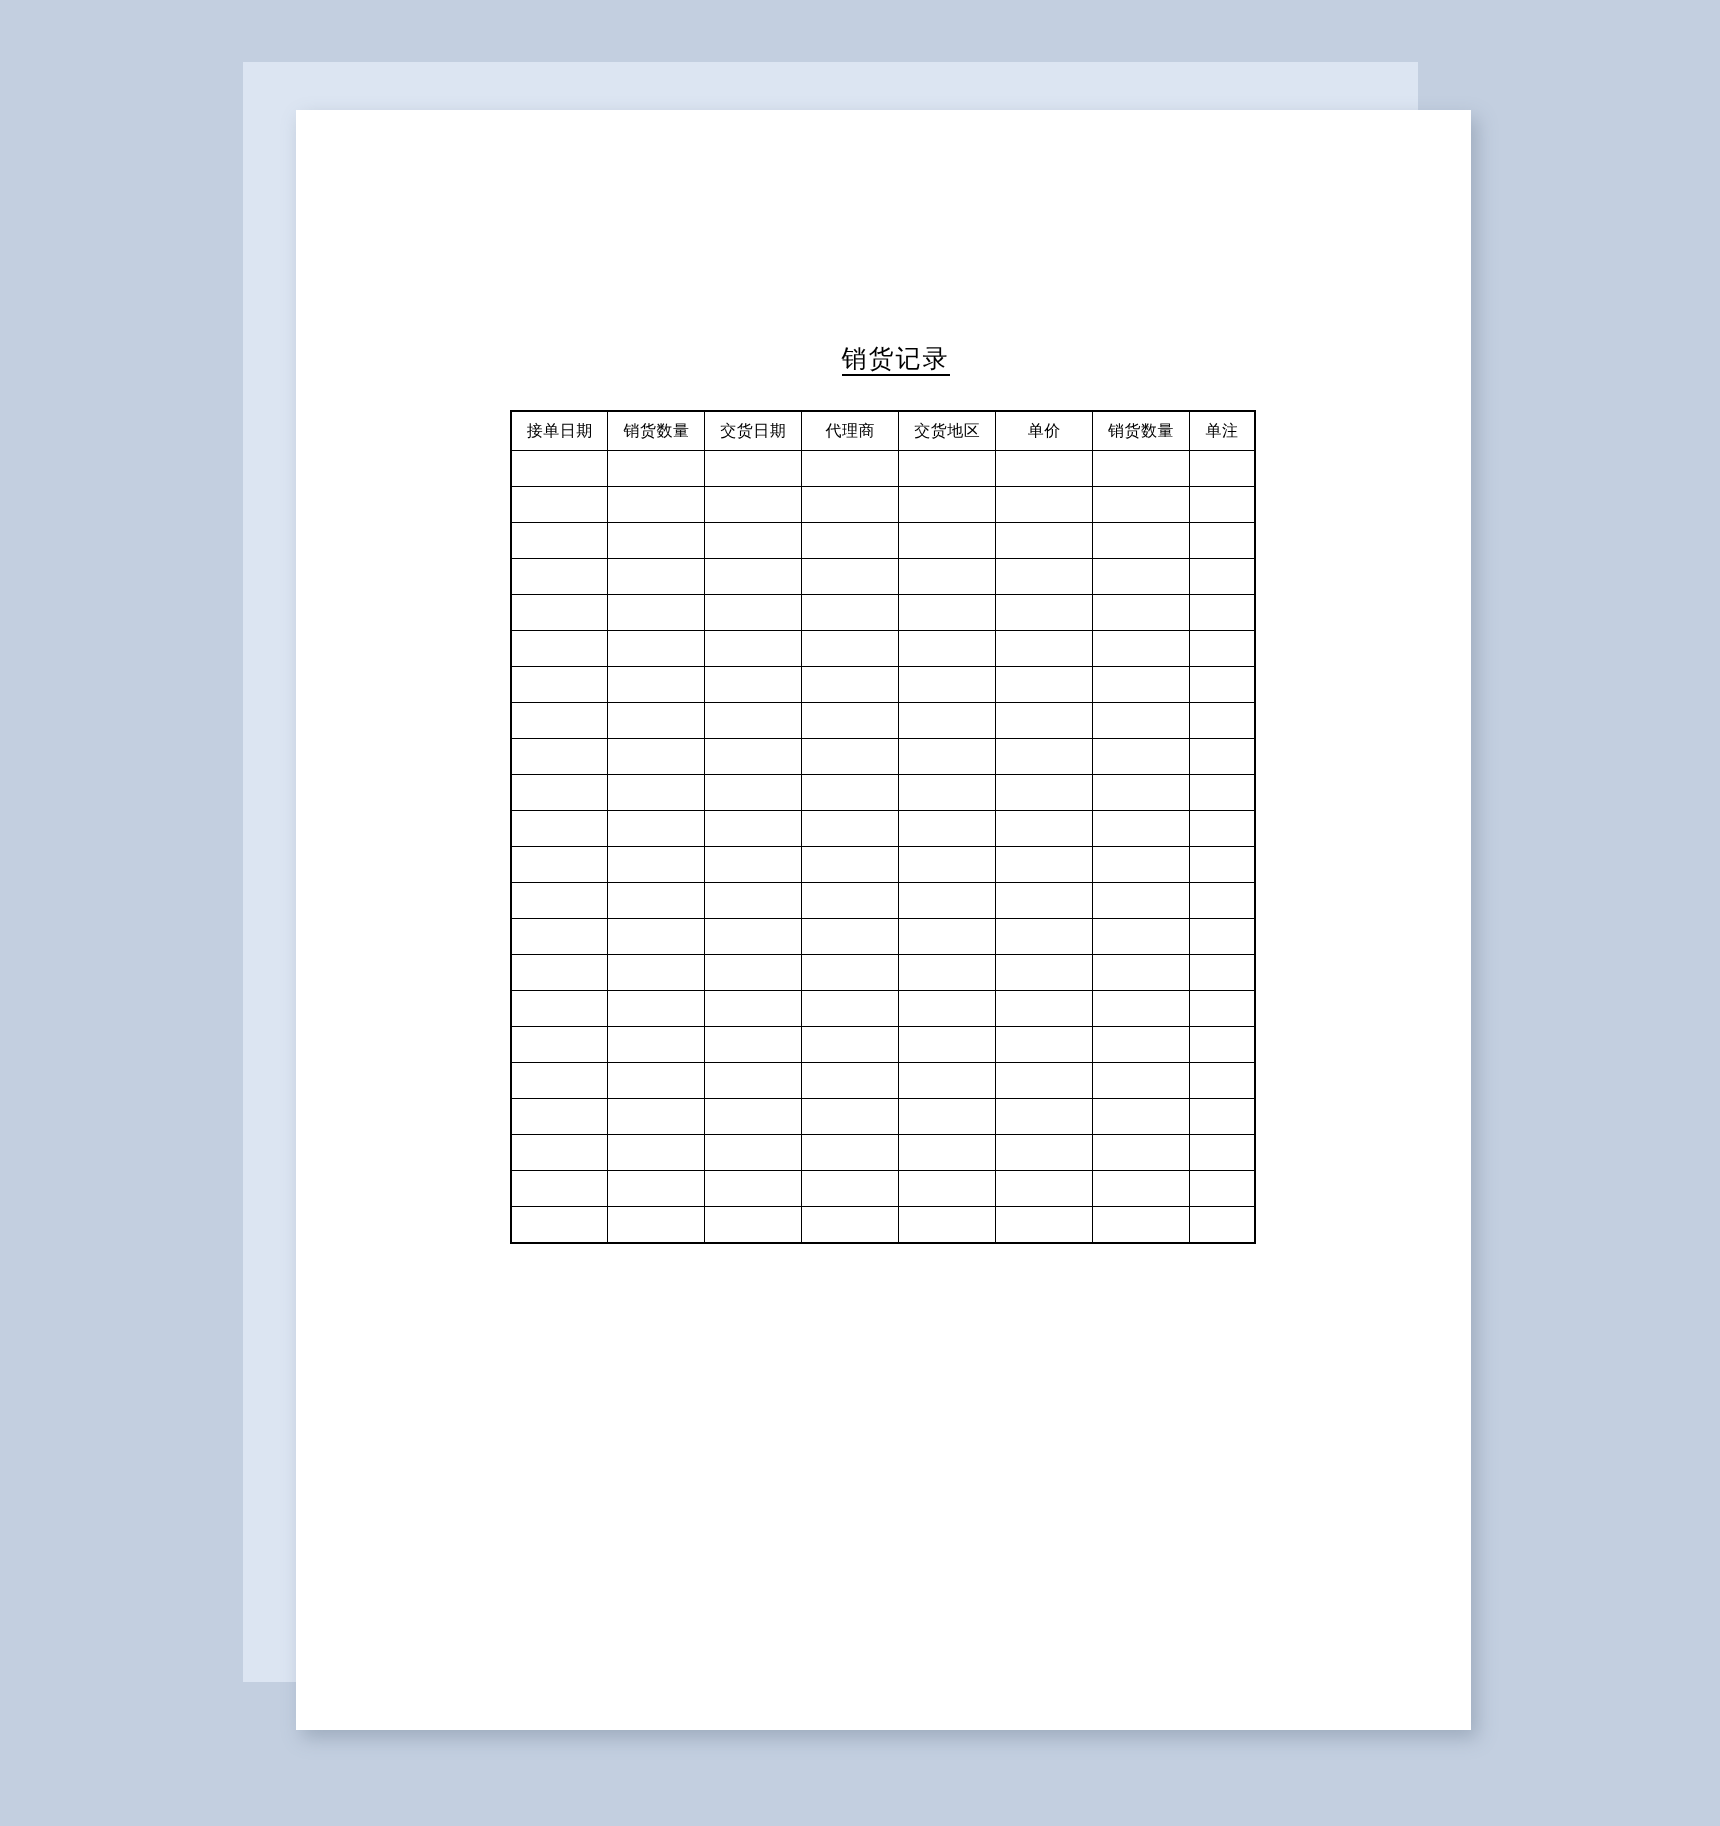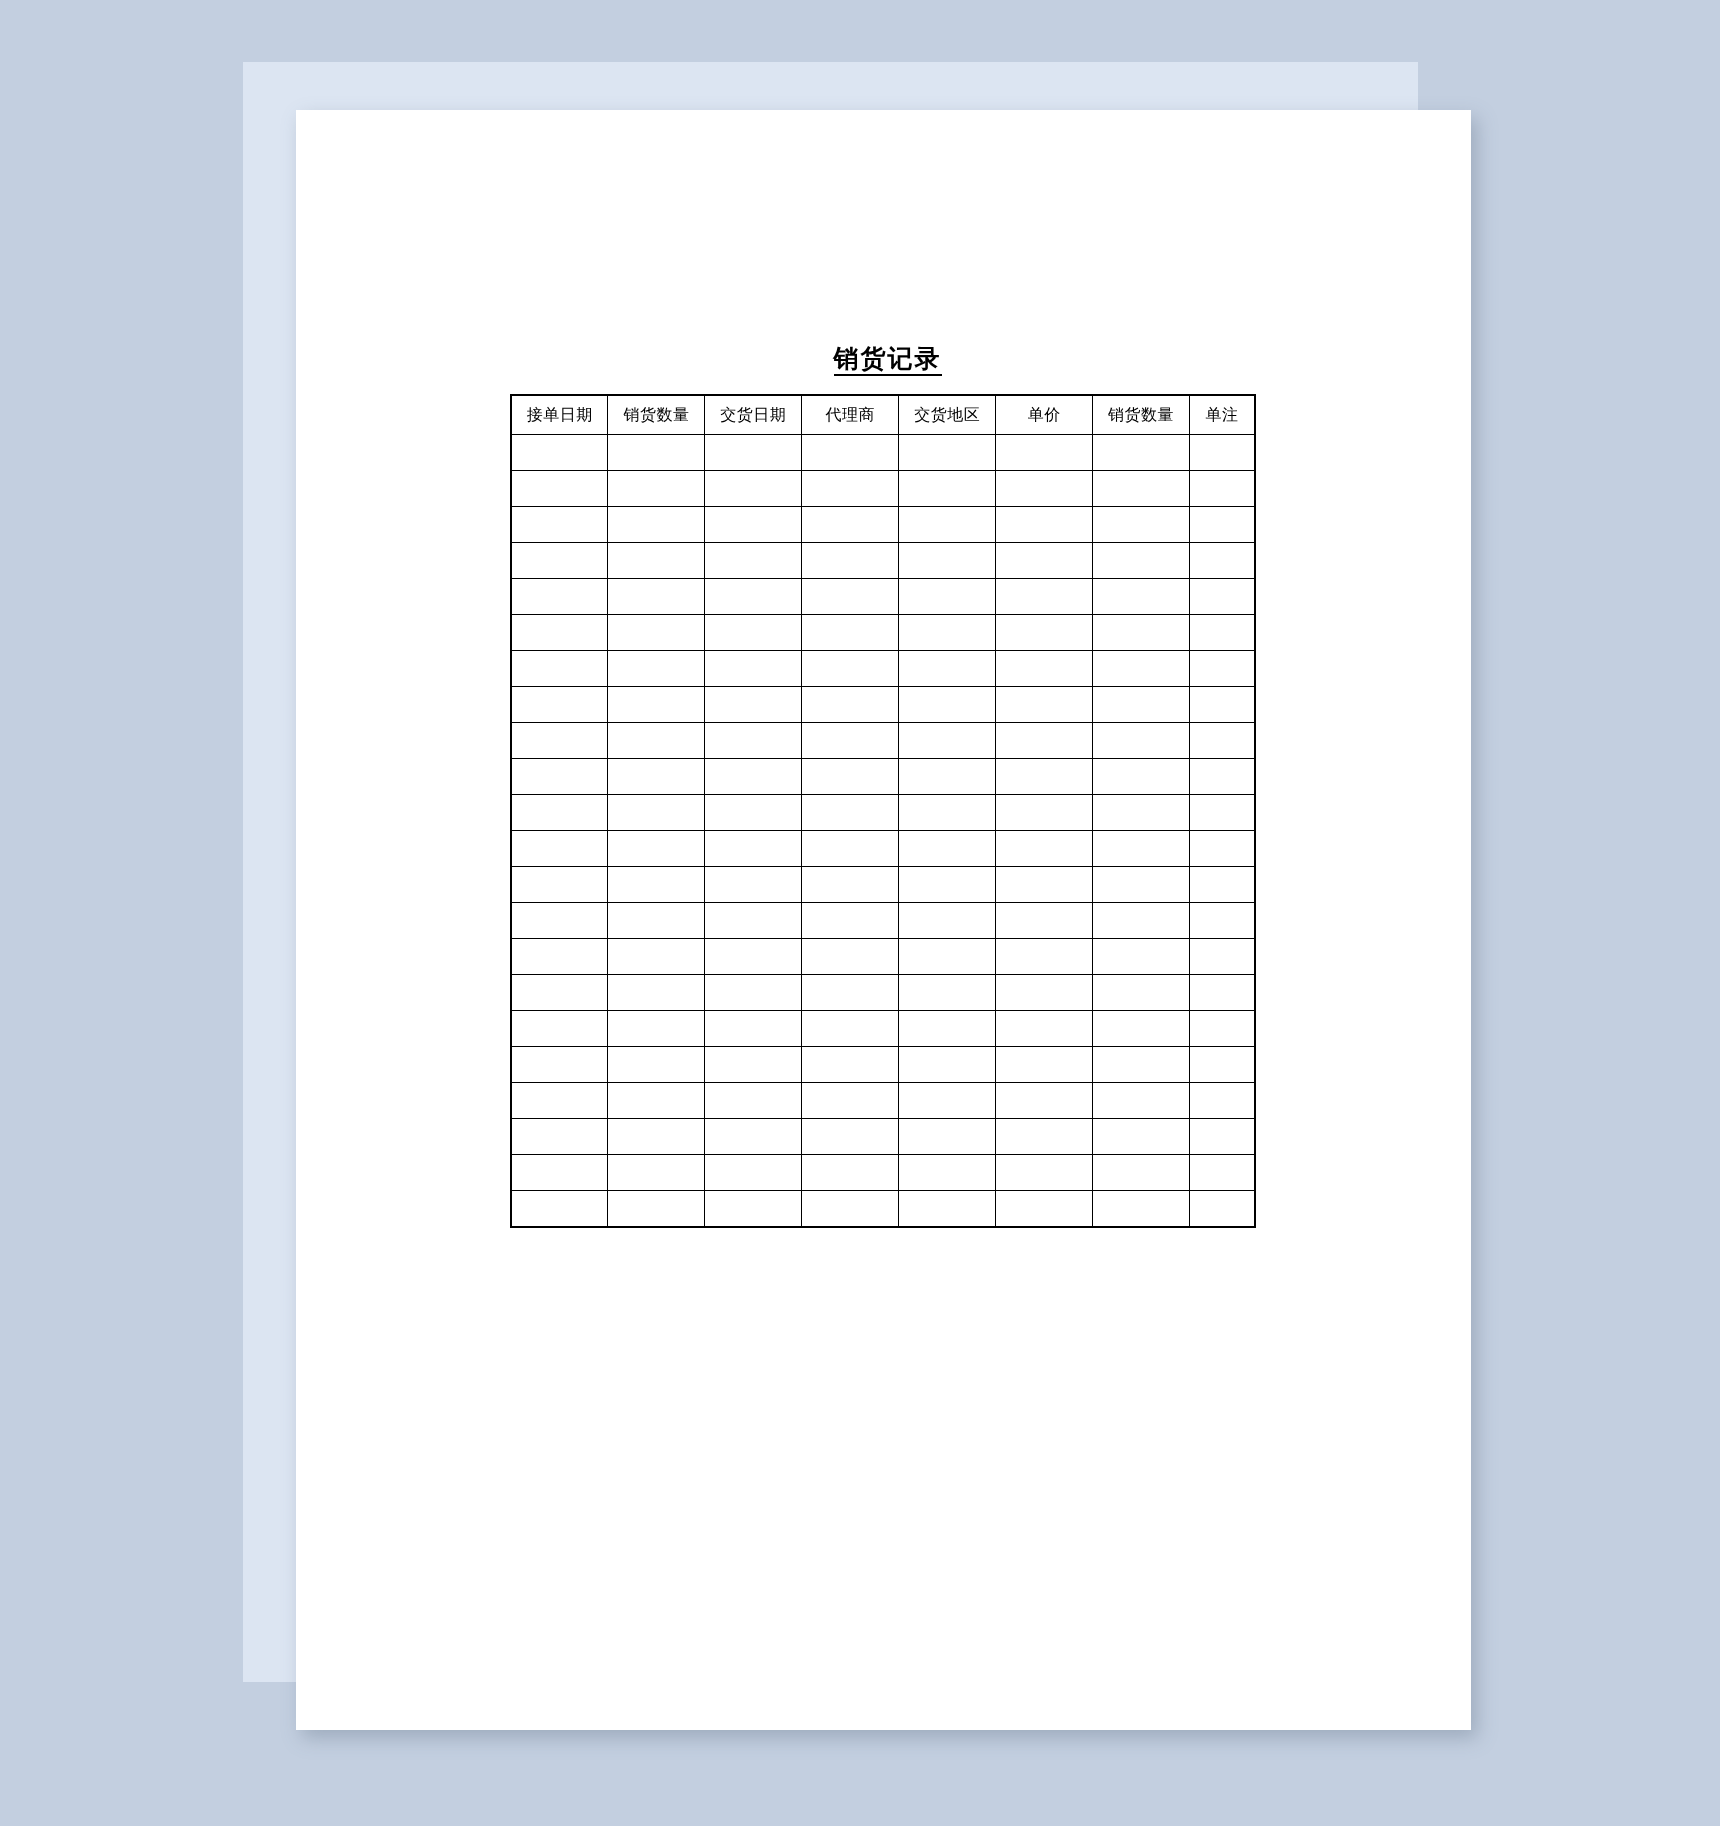--- a/index.html
+++ b/index.html
@@ -32,37 +32,37 @@
     top: 110px;
     width: 1175px;
     height: 1620px;
     background: #ffffff;
     box-shadow: 6px 8px 18px rgba(90, 105, 125, 0.35);
   }
 
   .doc-title {
     position: absolute;
     top: 232px;
-    left: 4px;
+    left: 12px;
     width: 100%;
     text-align: center;
     font-size: 25px;
-    font-weight: bold;
+    font-weight: normal;
     letter-spacing: 2px;
     color: #000;
   }
   .doc-title span {
     border-bottom: 2px solid #000;
     padding-bottom: 2px;
   }
 
   .table-wrap {
     position: absolute;
     left: 214px;
-    top: 284px;
+    top: 300px;
     width: 746px;
   }
 
   table.sales {
     border-collapse: collapse;
     width: 746px;
     table-layout: fixed;
   }
   table.sales td, table.sales th {
     border: 1px solid #000;

